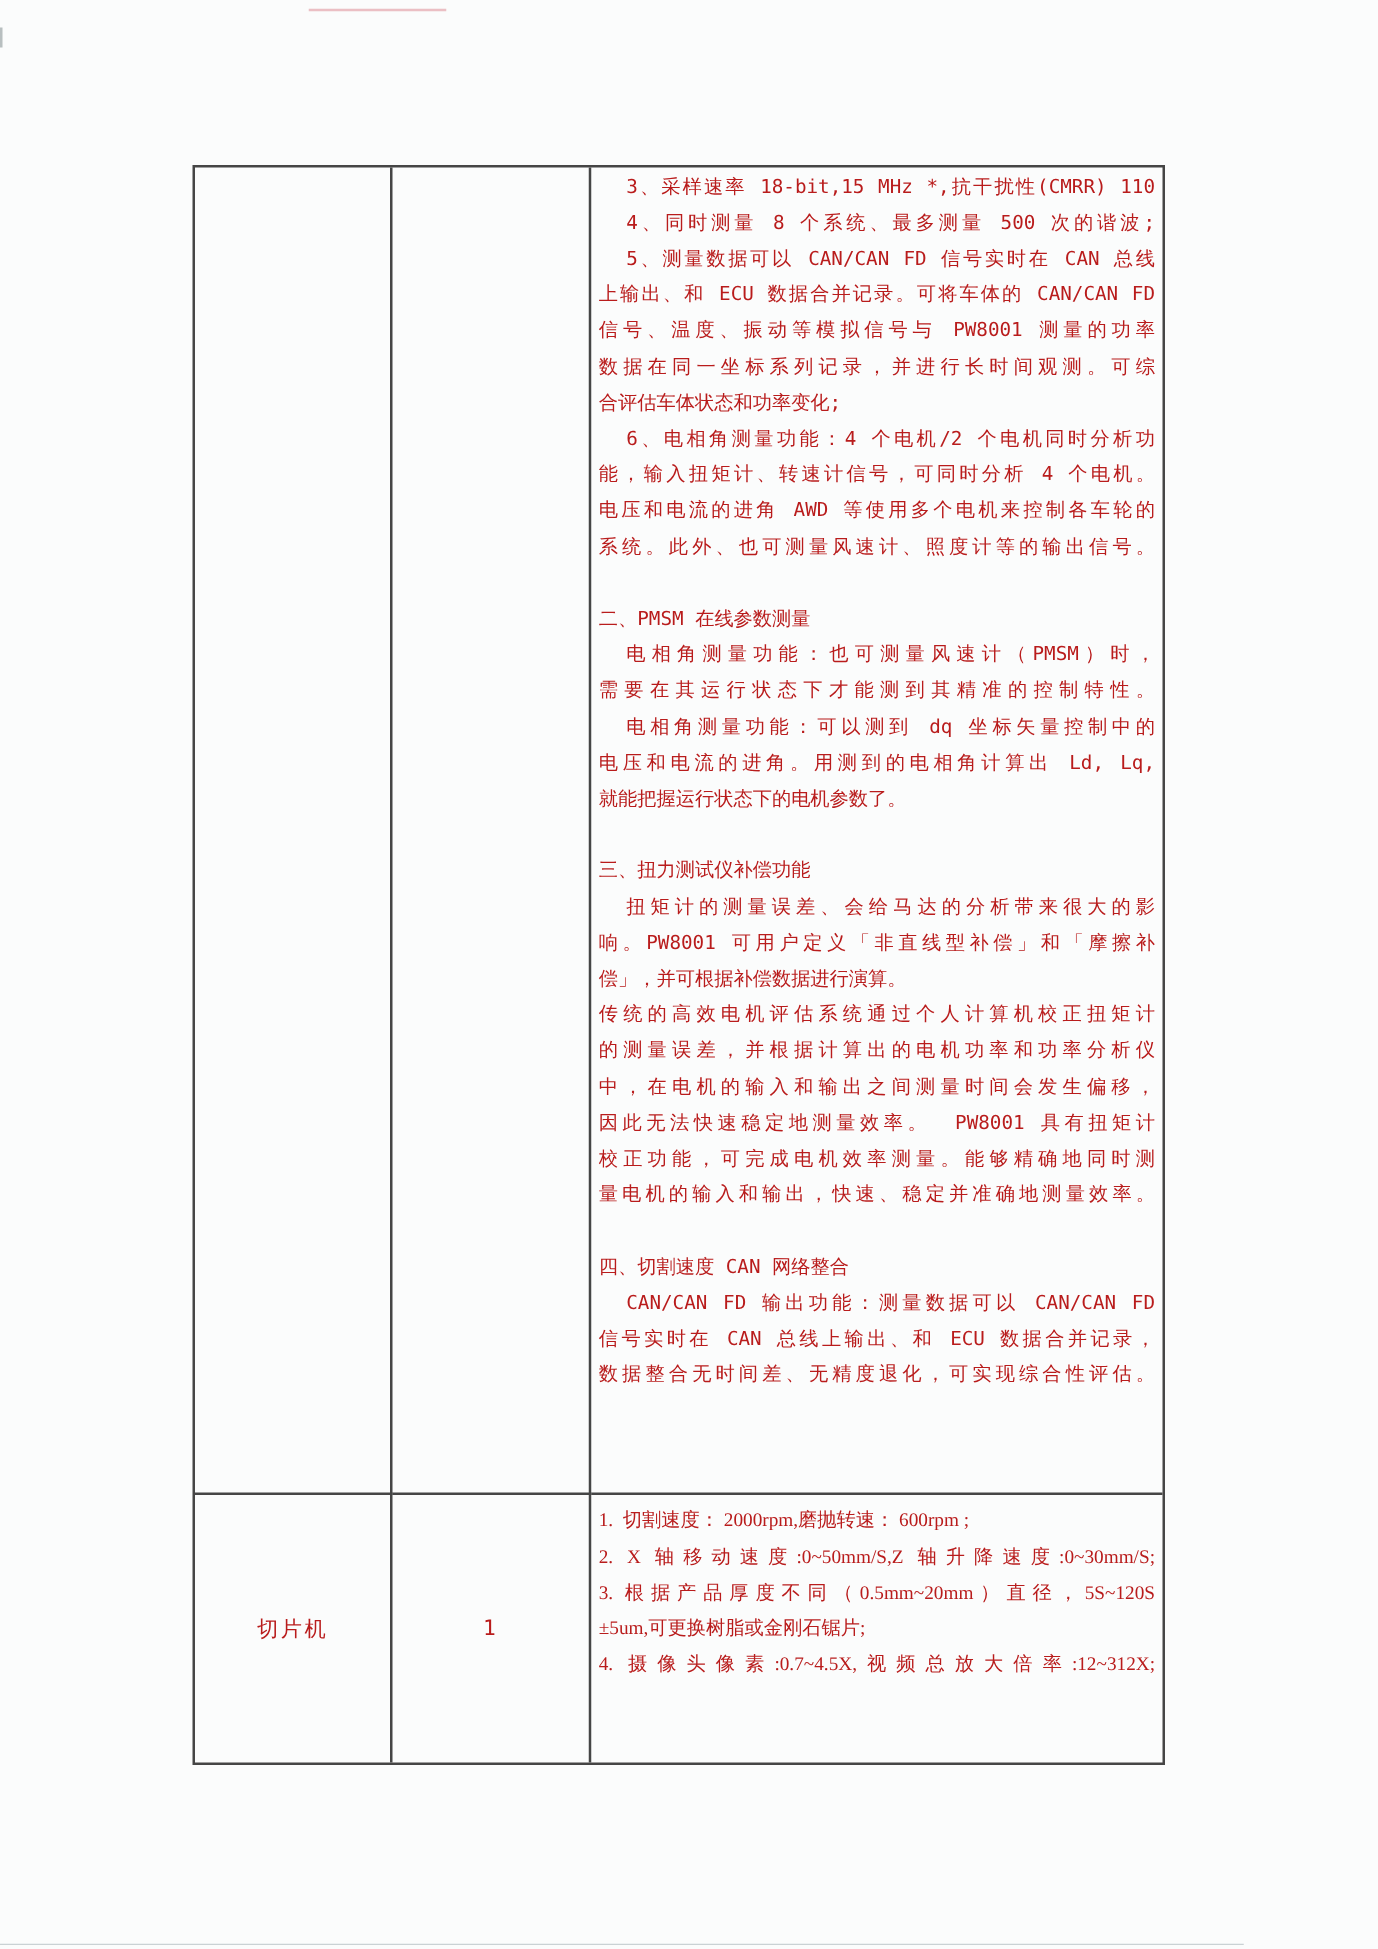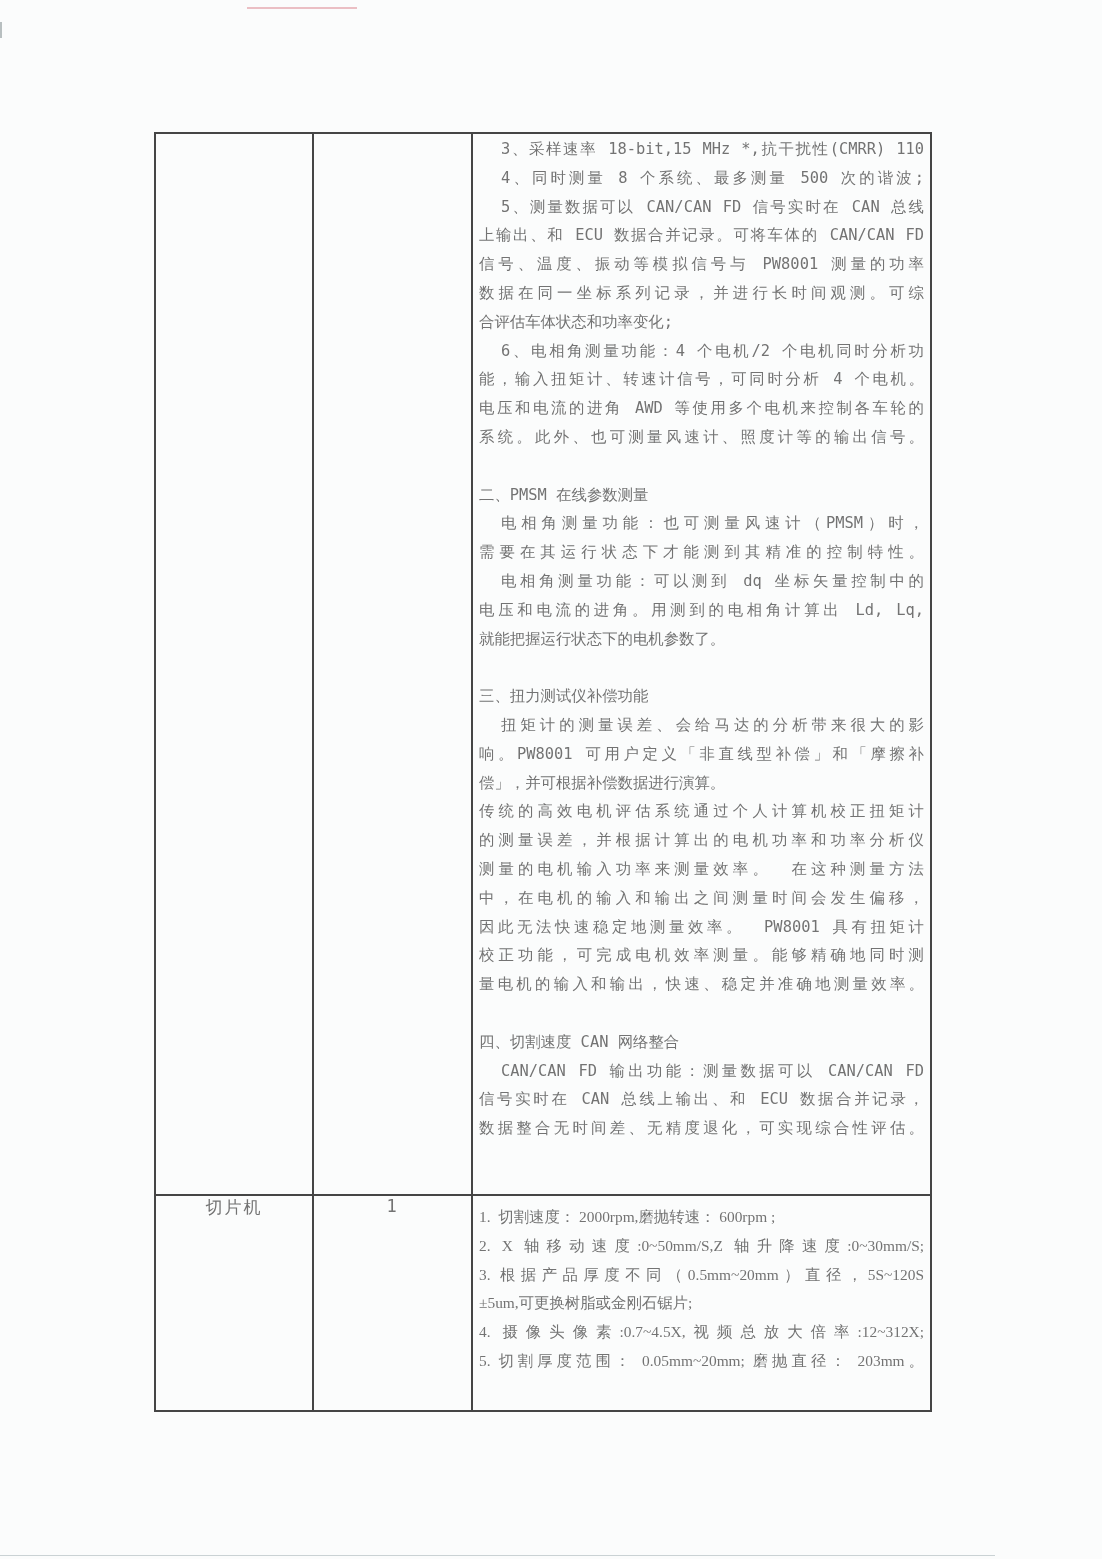--- a/index.html
+++ b/index.html
@@ -3,21 +3,21 @@
 <meta charset="utf-8">
 <title>Scanned Spec Table</title>
 <style>
   html,body{margin:0;padding:0;background:#fbfcfc;}
   .page{
     position:relative;
     width:995px;height:1559px;
     background:#fbfcfc;
     overflow:hidden;
     font-family:"DejaVu Sans Mono","Liberation Serif","DejaVu Serif",serif;
-    color:#737373;
+    color:#b91c1c;
   }
   
   .scan-line-top{
     position:absolute;left:247px;top:7px;width:110px;height:2px;
     background:rgba(222,140,150,0.55);
   }
   .edge-mark-left{
     position:absolute;left:0;top:22px;width:2px;height:16px;
     background:rgba(140,150,152,0.6);
   }
@@ -36,21 +36,21 @@
     box-sizing:border-box;
     border:2px solid #454545;
     display:grid;
     grid-template-columns:158px 159px 457px;
     grid-template-rows:1062px 214px;
   }
   .cell{box-sizing:border-box;overflow:hidden;}
   .cell.v{border-right:2px solid #454545;}
   .cell.h{border-bottom:2px solid #454545;}
   .cell.center{
-    display:flex;justify-content:center;
+    display:flex;align-items:center;justify-content:center;
     font-size:17px;letter-spacing:2px;
   }
   .spec-text{padding:1px 6px 0 6px;font-size:15.4px;}
   .spec-text.row2{padding-top:7px;font-family:Liberation Serif, serif;}
   .ln{
     height:28.8px;line-height:28.8px;
     white-space:pre;overflow:hidden;
   }
   .ln.ind{padding-left:22px;}
   .ln.j{white-space:normal;text-align:justify;text-align-last:justify;}
@@ -93,21 +93,20 @@
         <div class="ln ind j">电相角测量功能：可以测到 dq 坐标矢量控制中的</div>
         <div class="ln j">电压和电流的进角。用测到的电相角计算出 Ld, Lq,</div>
         <div class="ln">就能把握运行状态下的电机参数了。</div>
         <div class="ln"></div>
         <div class="ln">三、扭力测试仪补偿功能</div>
         <div class="ln ind j">扭矩计的测量误差、会给马达的分析带来很大的影</div>
         <div class="ln j">响。PW8001 可用户定义「非直线型补偿」和「摩擦补</div>
         <div class="ln">偿」，并可根据补偿数据进行演算。</div>
         <div class="ln j">传统的高效电机评估系统通过个人计算机校正扭矩计</div>
         <div class="ln j">的测量误差，并根据计算出的电机功率和功率分析仪</div>
-        <div class="ln j">测量的电机输入功率来测量效率。　在这种测量方法</div>
         <div class="ln j">中，在电机的输入和输出之间测量时间会发生偏移，</div>
         <div class="ln j">因此无法快速稳定地测量效率。　PW8001 具有扭矩计</div>
         <div class="ln j">校正功能，可完成电机效率测量。能够精确地同时测</div>
         <div class="ln j">量电机的输入和输出，快速、稳定并准确地测量效率。</div>
         <div class="ln"></div>
         <div class="ln">四、切割速度 CAN 网络整合</div>
         <div class="ln ind j">CAN/CAN FD 输出功能：测量数据可以 CAN/CAN FD</div>
         <div class="ln j">信号实时在 CAN 总线上输出、和 ECU 数据合并记录，</div>
         <div class="ln j">数据整合无时间差、无精度退化，可实现综合性评估。</div>
       </div>
@@ -117,17 +116,16 @@
     </div>
     <div class="cell v center">
       <span>1</span>
     </div>
     <div class="cell spec-text row2">
         <div class="ln">1.  切割速度： 2000rpm,磨抛转速： 600rpm ;</div>
         <div class="ln j">2. X 轴移动速度:0~50mm/S,Z 轴升降速度:0~30mm/S;</div>
         <div class="ln j">3. 根据产品厚度不同（0.5mm~20mm）直径，5S~120S</div>
         <div class="ln">±5um,可更换树脂或金刚石锯片;</div>
         <div class="ln j">4. 摄像头像素:0.7~4.5X,视频总放大倍率:12~312X;</div>
-        <div class="ln j">5. 切割厚度范围： 0.05mm~20mm; 磨抛直径： 203mm。</div>
       </div>
 
   </div>
 </div>
 
 </body></html>

